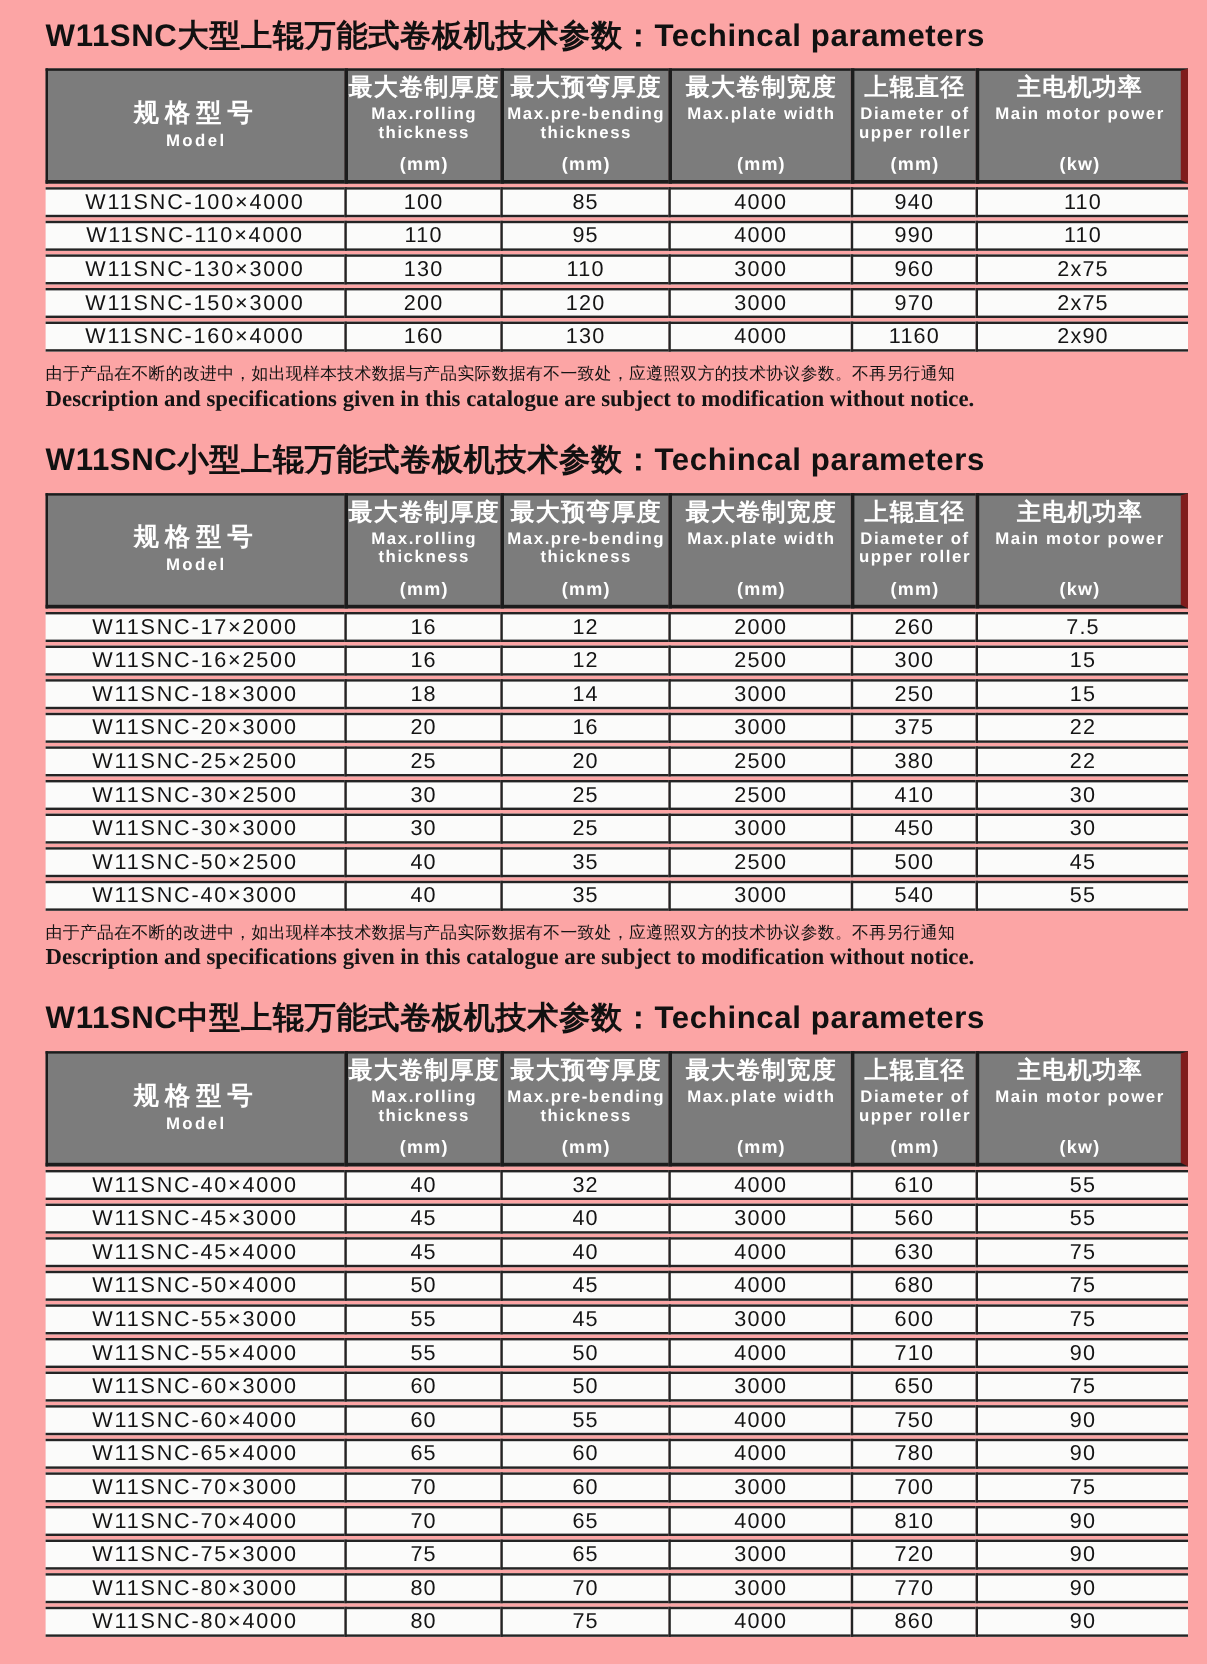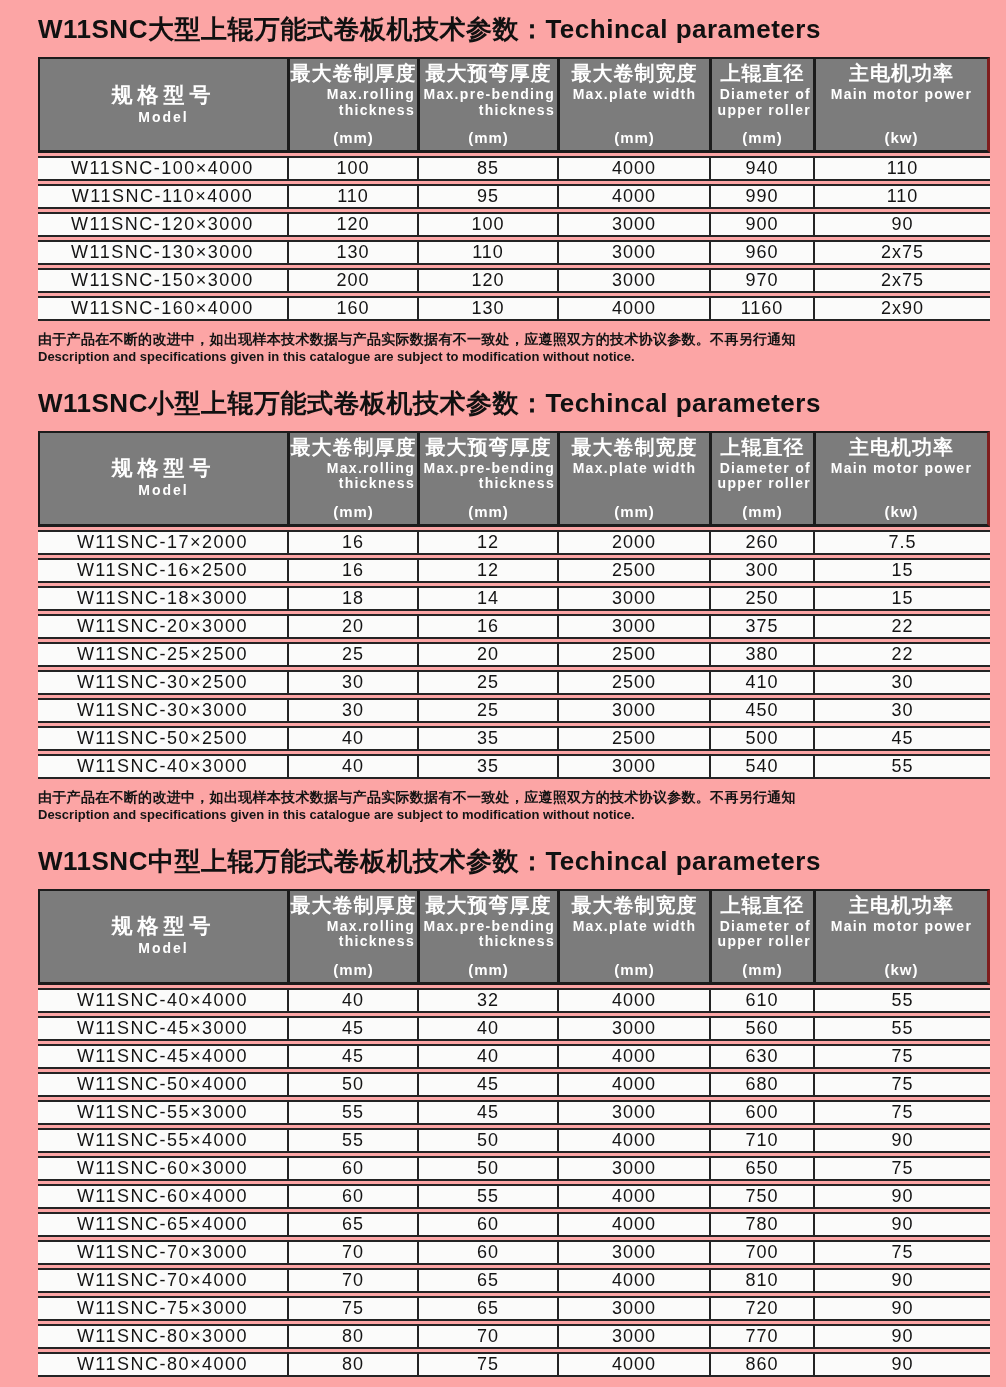--- a/index.html
+++ b/index.html
@@ -41,25 +41,24 @@
   col.c-motor  { width:177px; }
 
   thead th {
     background:#7c7c7c;
     color:#ffffff;
     border-top:2px solid #1c1c1c;
     border-bottom:3px solid #1c1c1c;
     padding:3px 2px 4px 2px;
     vertical-align:middle;
     font-weight:bold;
-    text-align:right;
   }
   thead th + th { border-left:3px solid #1c1c1c; }
   thead th:first-child { border-left:2px solid #1c1c1c; }
-  thead th:last-child  { border-right:3px solid #7f1d1d; }
+  thead th:last-child  { border-right:6px solid #7f1d1d; }
 
   .hdr {
     display:flex; flex-direction:column;
     align-items:center; justify-content:flex-start;
     height:84px;
   }
   .hdr.center { justify-content:center; }
   .hdr .zh   { font-size:20px; letter-spacing:1px; line-height:1.1; white-space:nowrap; }
   .hdr.center .zh { font-size:21px; letter-spacing:5px; }
   .hdr .en   { font-size:14px; font-weight:bold; letter-spacing:1.3px; line-height:1.12; margin-top:3px; }
@@ -78,31 +77,32 @@
     letter-spacing:1px;
     color:#141414;
   }
   tbody td + td { border-left:2px solid #242424; }
   tbody td.model { letter-spacing:1.5px; }
 
   .note { margin:6px 0 0 0; }
   .note-zh {
     margin:0;
     font-size:14px;
-    font-weight:bold;
+    font-weight:normal;
     color:#141414;
     letter-spacing:0.3px;
     line-height:1.35;
   }
   .note-en {
     margin:0;
-    font-size:13px;
+    font-size:19px;
     font-weight:bold;
     color:#141414;
     line-height:1.3;
+    font-family:Liberation Serif, serif;
   }
   .sec-gap { height:8px; }
 </style>
 </head>
 <body>
 
 <div class="page">
 
   <div class="section">
     <h2 class="section-title">W11SNC大型上辊万能式卷板机技术参数：Techincal parameters</h2>
@@ -171,28 +171,20 @@
           </tr>
           <tr>
             <td class="model">W11SNC-110×4000</td>
             <td>110</td>
             <td>95</td>
             <td>4000</td>
             <td>990</td>
             <td>110</td>
           </tr>
           <tr>
-            <td class="model">W11SNC-120×3000</td>
-            <td>120</td>
-            <td>100</td>
-            <td>3000</td>
-            <td>900</td>
-            <td>90</td>
-          </tr>
-          <tr>
             <td class="model">W11SNC-130×3000</td>
             <td>130</td>
             <td>110</td>
             <td>3000</td>
             <td>960</td>
             <td>2x75</td>
           </tr>
           <tr>
             <td class="model">W11SNC-150×3000</td>
             <td>200</td>

